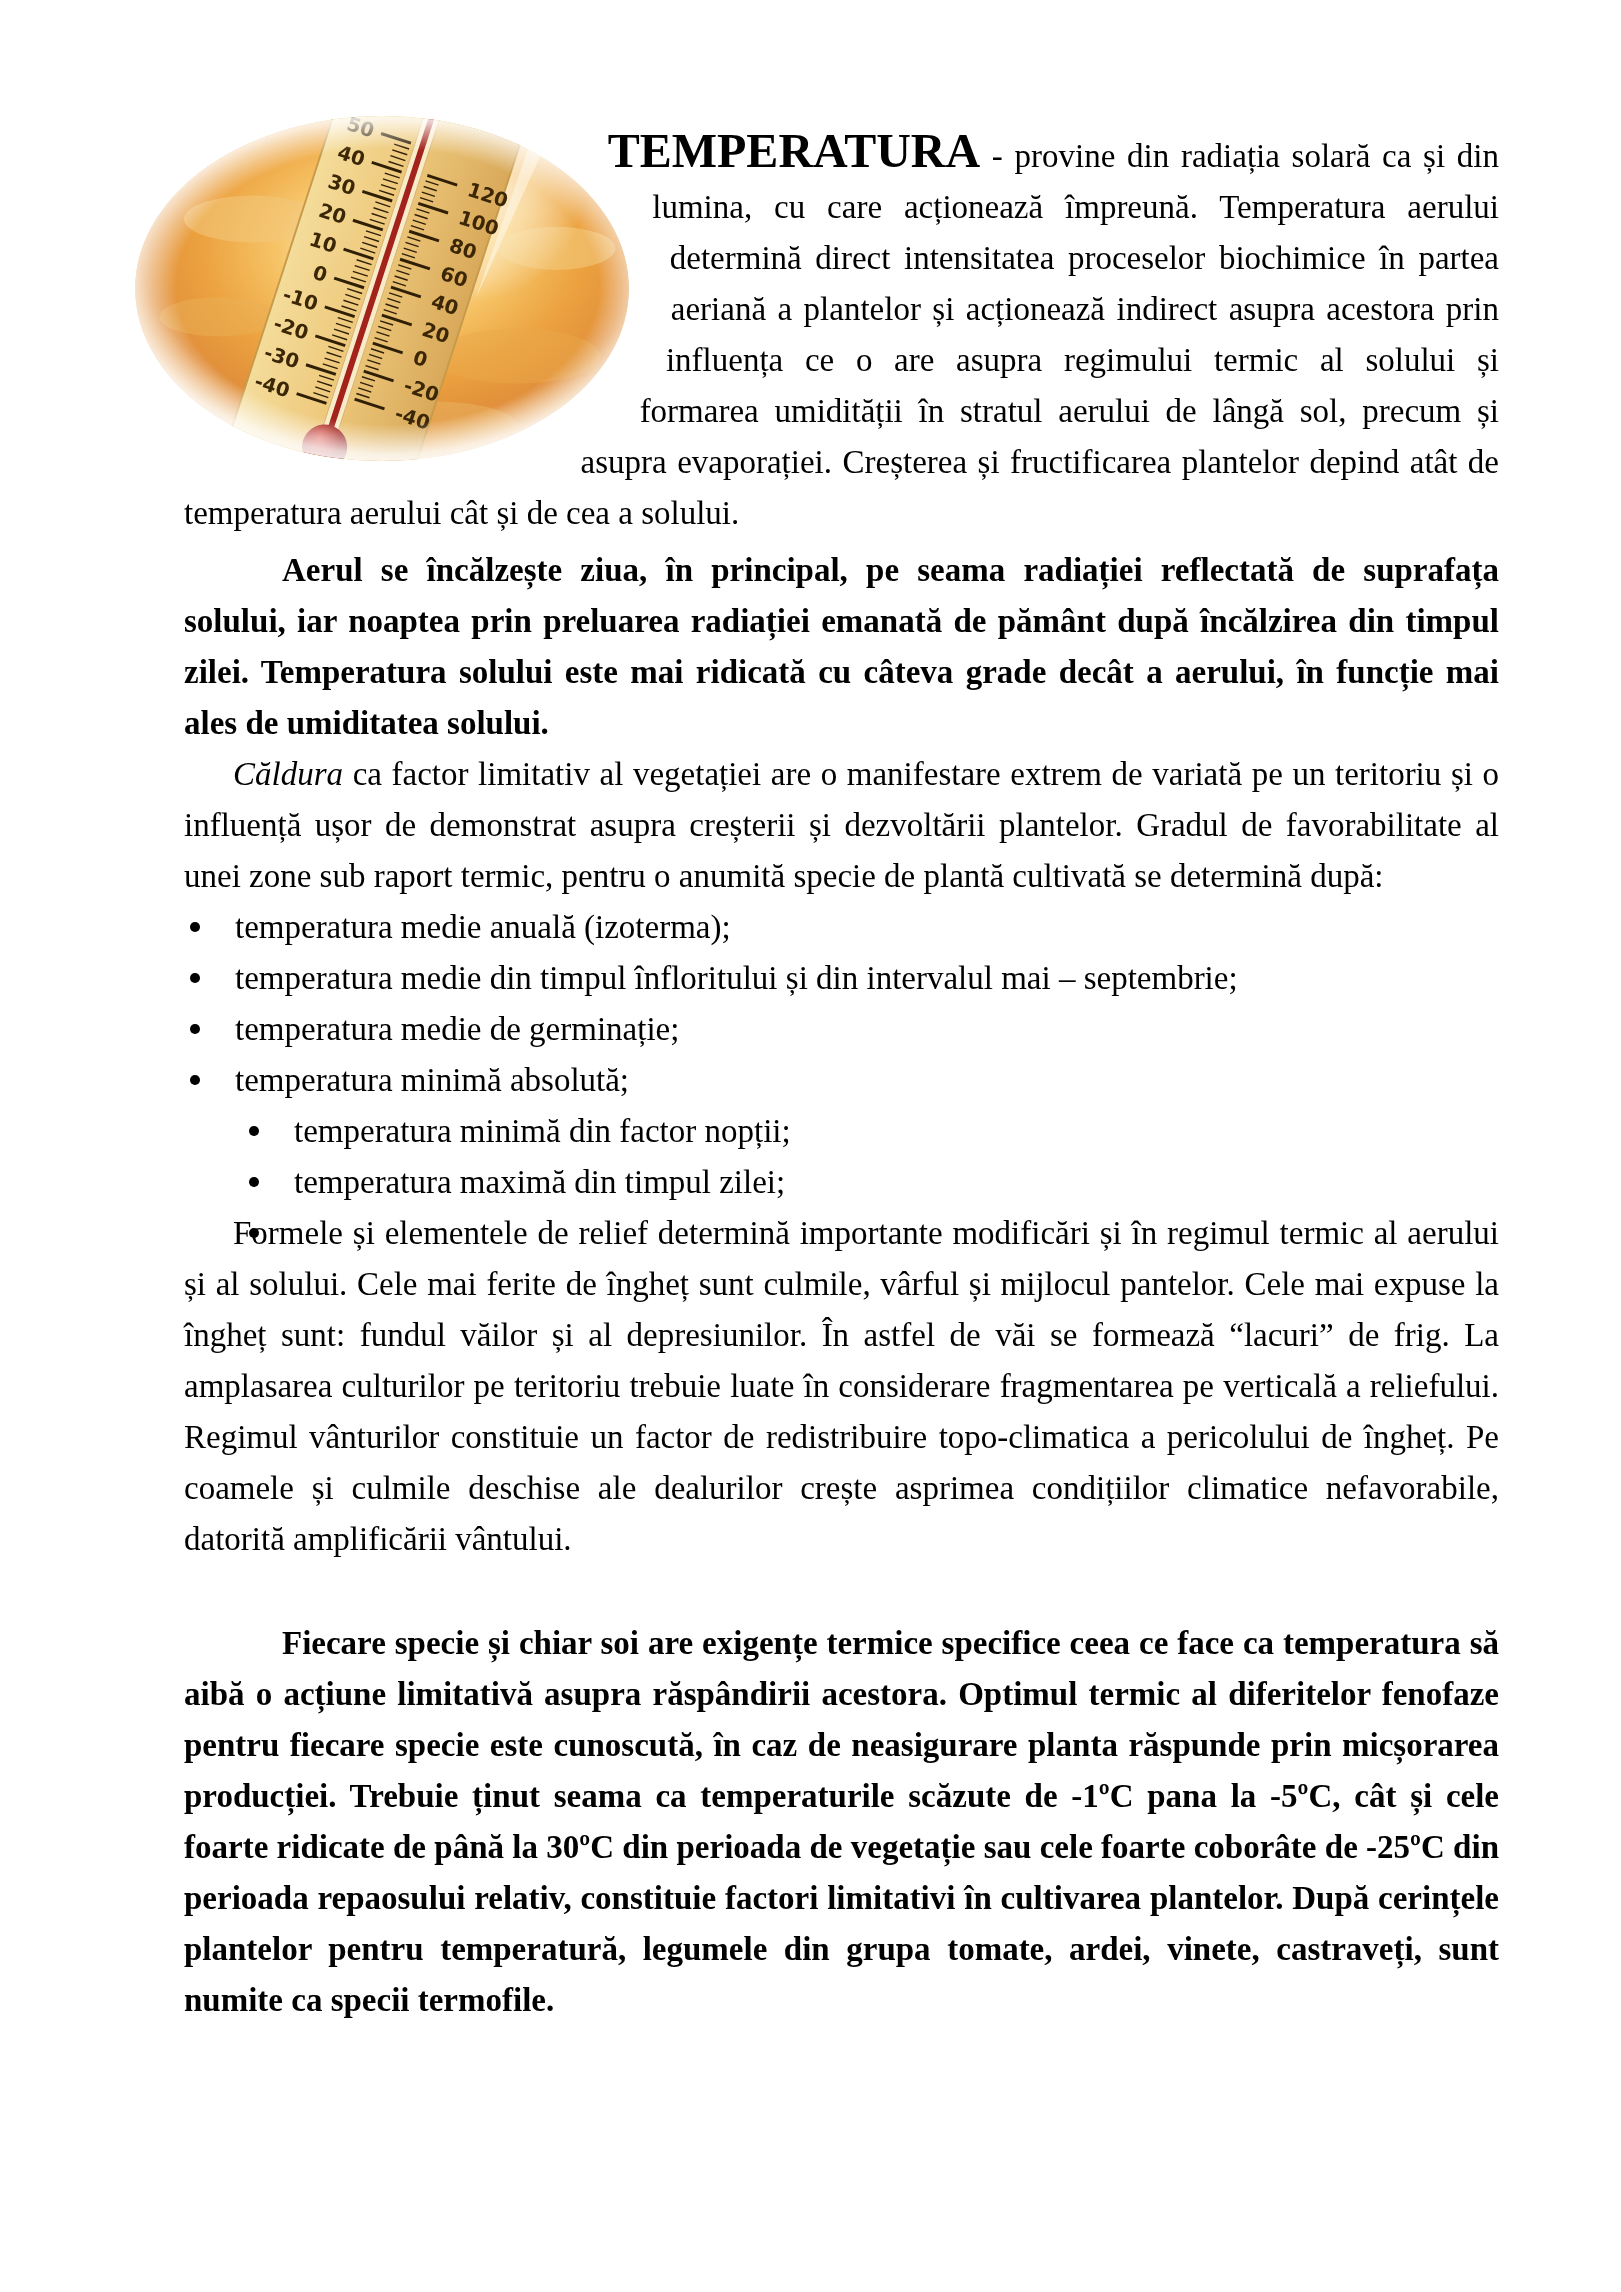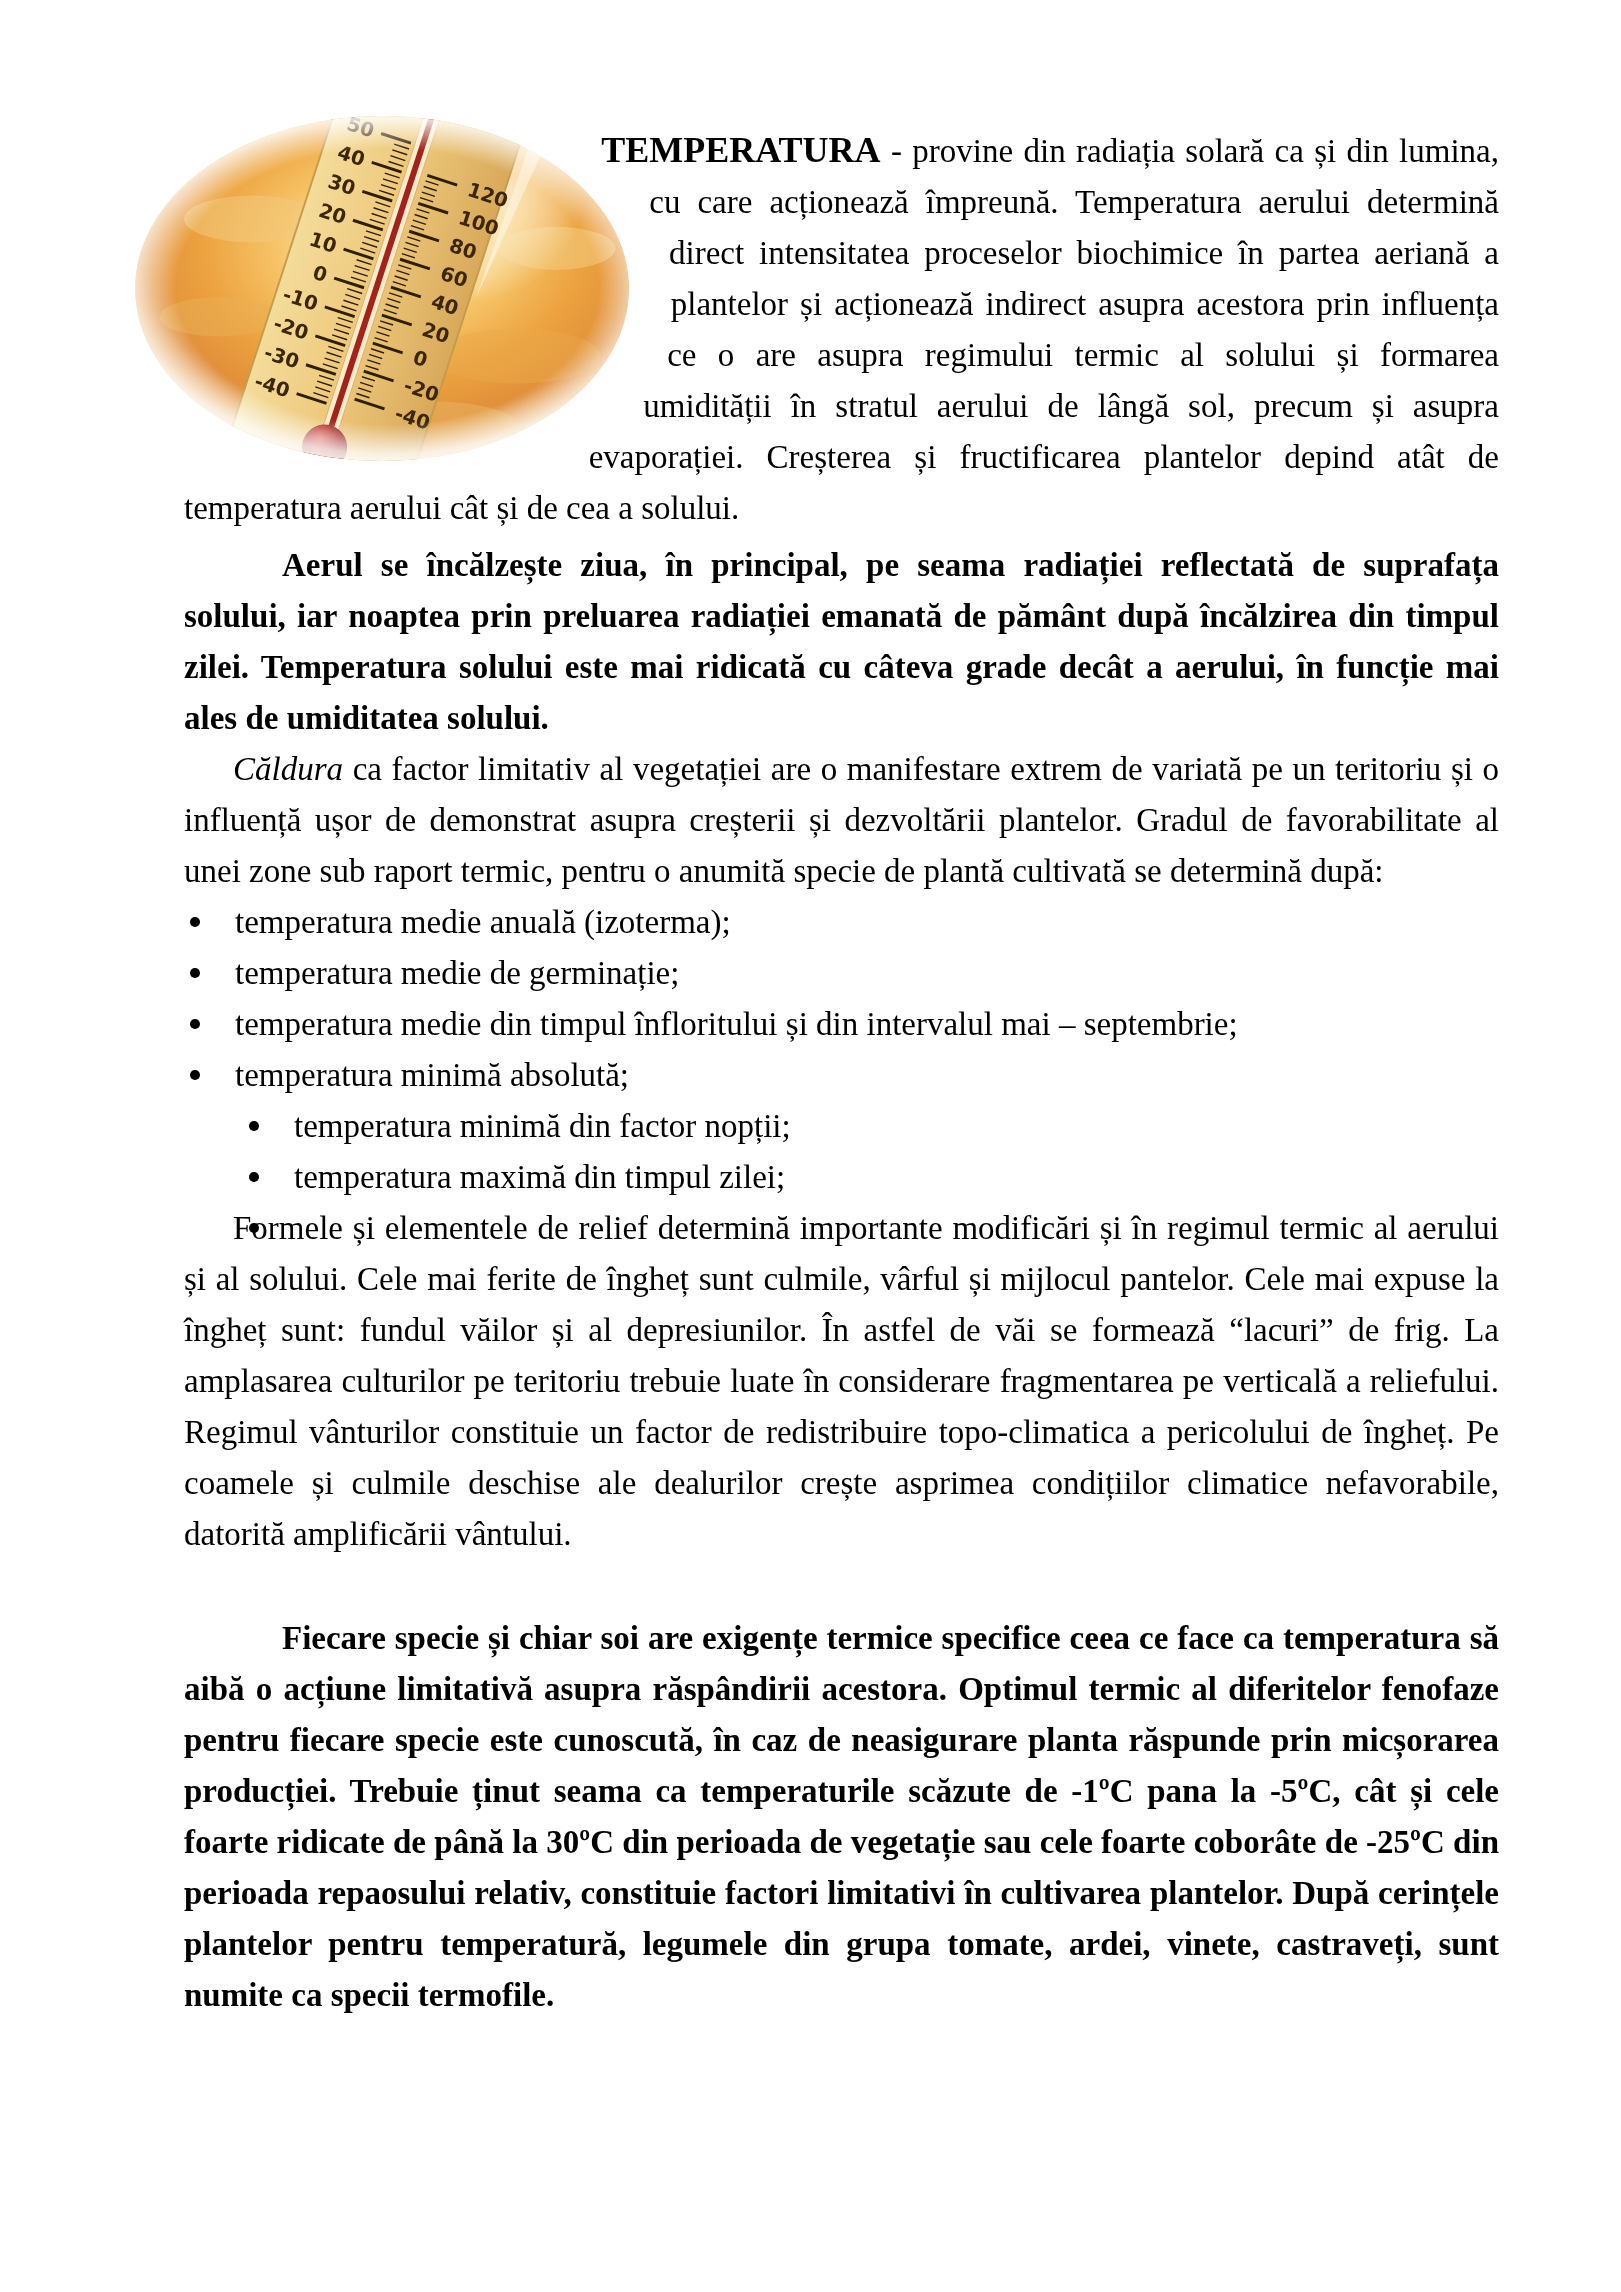--- a/index.html
+++ b/index.html
@@ -7,21 +7,21 @@
   .content{
     position:absolute;left:184px;top:125px;width:1315px;
     font-family:"Liberation Serif","DejaVu Serif",serif;
     font-size:33px;line-height:51px;color:#000;
   }
   .p{margin:0;text-align:justify;}
   .mt-sm{margin-top:5.9px;}
   .gap-before{margin-top:53px;}
   .indent-lg{text-indent:98px;font-weight:bold;}
   .indent-sm{text-indent:49px;}
-  .lead-bold{font-weight:bold;font-size:36px;}
+  .lead-bold{font-weight:bold;font-size:48px;}
   .lead-italic{font-style:italic;}
   
   .photo{
     float:left;width:549px;height:358px;
     margin:-13.7px 0 5.9px -49px;
     shape-outside:ellipse(49% 48% at 46% 50%);
     shape-margin:11.8px;
   }
   .photo svg{display:block;width:100%;height:100%;}
   .photo text{font-family:"DejaVu Sans","Liberation Sans",sans-serif;font-size:20px;font-weight:bold;fill:#3b2606;}
@@ -215,22 +215,22 @@
       <span class="lead-bold">TEMPERATURA</span><span> - provine din radiația solară ca și din lumina, cu care acționează împreună. Temperatura aerului determină direct intensitatea proceselor biochimice în partea aeriană a plantelor și acționează indirect asupra acestora prin influența ce o are asupra regimului termic al solului și formarea umidității în stratul aerului de lângă sol, precum și asupra evaporației. Creșterea și fructificarea plantelor depind atât de temperatura aerului cât și de cea a solului.</span>
     </p>
 
     <p class="p indent-lg mt-sm">Aerul se încălzește ziua, în principal, pe seama radiației reflectată de suprafața solului, iar noaptea prin preluarea radiației emanată de pământ după încălzirea din timpul zilei. Temperatura solului este mai ridicată cu câteva grade decât a aerului, în funcție mai ales de umiditatea solului.</p>
 
     <p class="p indent-sm"><span class="lead-italic">Căldura</span><span> ca factor limitativ al vegetației are o manifestare extrem de variată pe un teritoriu și o influență ușor de demonstrat asupra creșterii și dezvoltării plantelor. Gradul de favorabilitate al unei zone sub raport termic, pentru o anumită specie de plantă cultivată se determină după:</span></p>
 
     <ul class="blist level1">
 
     <li class="bi"><span class="dot"></span><span class="bt">temperatura medie anuală (izoterma);</span></li>
+        <li class="bi"><span class="dot"></span><span class="bt">temperatura medie din timpul înfloritului și din intervalul mai – septembrie;</span></li>
         <li class="bi"><span class="dot"></span><span class="bt">temperatura medie de germinație;</span></li>
-        <li class="bi"><span class="dot"></span><span class="bt">temperatura medie din timpul înfloritului și din intervalul mai – septembrie;</span></li>
         <li class="bi"><span class="dot"></span><span class="bt">temperatura minimă absolută;</span></li>
       </ul>
 
     <ul class="blist level2">
 
         <li class="bi"><span class="dot"></span><span class="bt">temperatura minimă din factor nopții;</span></li>
         <li class="bi"><span class="dot"></span><span class="bt">temperatura maximă din timpul zilei;</span></li>
         <li class="bi"><span class="dot"></span></li>
       </ul>
 

